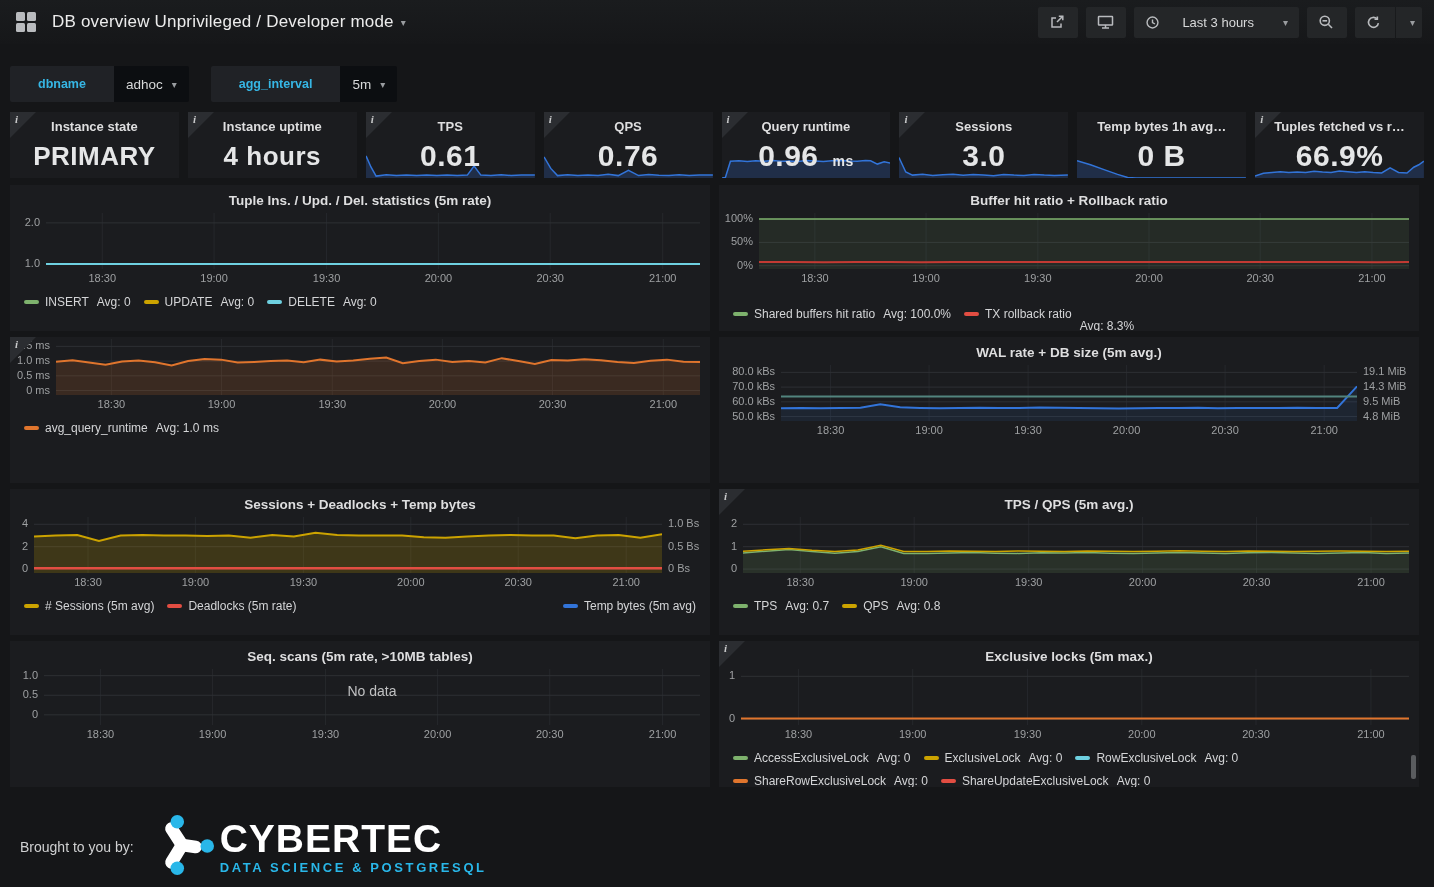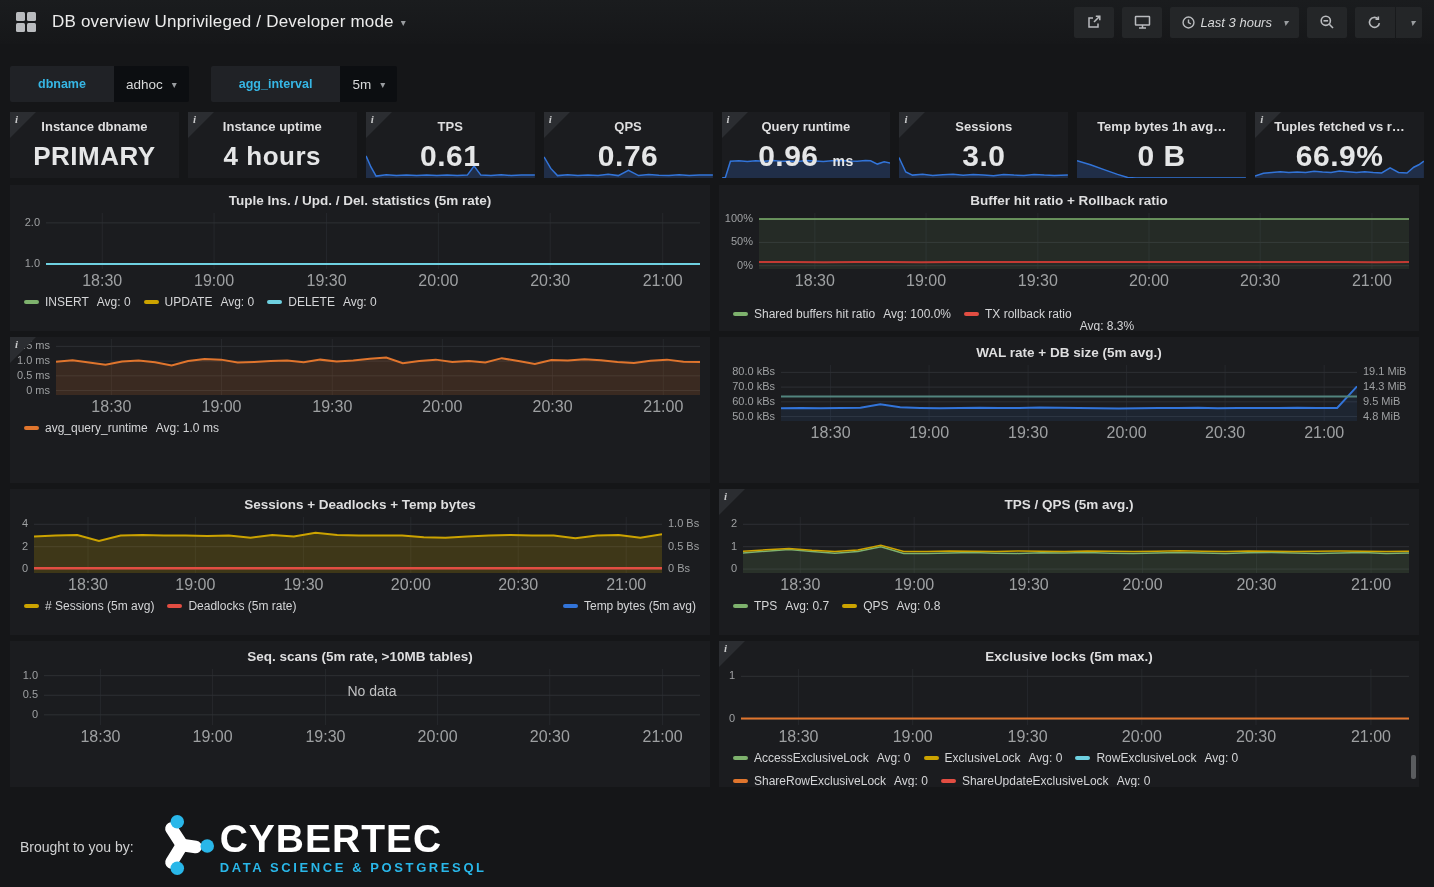--- a/index.html
+++ b/index.html
@@ -6,21 +6,21 @@
   html,body { width:1434px; height:887px; background:#151618; overflow:hidden;
     font-family:"Liberation Sans", sans-serif; color:#d8d9da; }
   
   .topbar { height:44px; display:flex; align-items:center; padding:0 12px; background:linear-gradient(#1a1c1e,#161719); }
   .sq-grid { display:grid; grid-template-columns:9px 9px; grid-template-rows:9px 9px; gap:2px; margin:0 4px; }
   .sq-grid span { background:#b9bbbe; border-radius:1.5px; display:block; }
   .dash-title { font-size:17px; color:#ececec; margin-left:12px; letter-spacing:.2px; }
   .caret { color:#9a9da0; font-size:10px; margin-left:7px; }
   .controls { margin-left:auto; display:flex; gap:8px; align-items:center; }
   .btn { height:31px; min-width:40px; background:#242628; border-radius:2px; display:flex; align-items:center;
-    justify-content:center; padding:0 11px; color:#b9bbbe; font-size:13px; gap:4px; cursor:pointer;font-style:italic; }
+    justify-content:space-between; padding:0 11px; color:#b9bbbe; font-size:13px; gap:22px; cursor:pointer; }
   .btn svg { display:block; }
   .btn .lbl { color:#d8d9da; }
   .split { display:flex; gap:1px; }
   .split .btn:first-child { border-radius:2px 0 0 2px; }
   .split .btn:last-child { border-radius:0 2px 2px 0; min-width:26px; padding:0 7px; }
   
   .vars { display:flex; gap:22px; margin:22px 0 0 10px; }
   .var-chip { display:flex; height:36px; font-size:13px; border-radius:2px; overflow:hidden; }
   .var-label { background:#202226; color:#36b6e4; display:flex; align-items:center; padding:0 28px; font-weight:700; font-size:12.5px; }
   .var-value { background:#0c0e11; color:#d8d9da; display:flex; align-items:center; padding:0 12px; gap:9px; font-size:13.5px; cursor:pointer; }
@@ -46,21 +46,21 @@
   .gpanel { background:#1b1c1f; height:146px; position:relative; overflow:hidden; }
   .gtitle { text-align:center; font-size:13.5px; font-weight:700; color:#dededf; padding-top:8px; height:26px; cursor:pointer; }
   .plotrow { display:flex; height:56px; margin-top:2px; }
   .yaxis, .raxis { position:relative; flex:none; }
   .yaxis span { position:absolute; right:6px; font-size:11px; color:#9ea0a2; white-space:nowrap; }
   .raxis span { position:absolute; left:6px; font-size:11px; color:#9ea0a2; white-space:nowrap; }
   .plotwrap { flex:1; position:relative; }
   .plotwrap svg { position:absolute; inset:0; width:100%; height:100%; }
   .nodata { position:absolute; left:0; right:0; top:14px; text-align:center; font-size:14px; color:#c0c1c2; }
   .xaxis { position:relative; height:16px; margin-top:3px; }
-  .xaxis span { position:absolute; transform:translateX(-50%); font-size:16px; color:#9ea0a2; top:0; }
+  .xaxis span { position:absolute; transform:translateX(-50%); font-size:11px; color:#9ea0a2; top:0; }
   .legend { display:flex; flex-wrap:wrap; align-items:center; margin:7px 14px 0 14px; font-size:12px;
     color:#d4d5d7; column-gap:13px; row-gap:9px; }
   .litem { display:flex; align-items:center; gap:6px; white-space:nowrap; cursor:pointer; }
   .litem.right { margin-left:auto; }
   .swatch { width:15px; height:4px; border-radius:2px; flex:none; }
   .lscroll { position:absolute; right:3px; bottom:8px; width:5px; height:24px; background:#5a5c5f; border-radius:2px; }
   
   .footer { display:flex; align-items:center; margin:28px 0 0 20px; }
   .brought { font-size:14px; color:#d0d1d2; }
   .logo { display:flex; align-items:center; margin-left:22px; }
@@ -147,21 +147,21 @@
     <div class="var-value">
       <span>5m</span>
         <span class="caret">▾</span>
     </div>
   </div>
 </div>
 
 <div class="stats">
   <div class="stat">
     <div class="corner" style="display: block;"></div>
-    <div class="stat-title">Instance dbname</div>
+    <div class="stat-title">Instance state</div>
     <div class="stat-value" style="font-size:26px">
         <span>PRIMARY</span>
       </div>
     <div class="spark">
         <svg viewBox="0 0 100 100" preserveAspectRatio="none"></svg>
       </div>
   </div>
   <div class="stat">
     <div class="corner" style="display: block;"></div>
     <div class="stat-title">Instance uptime</div>

